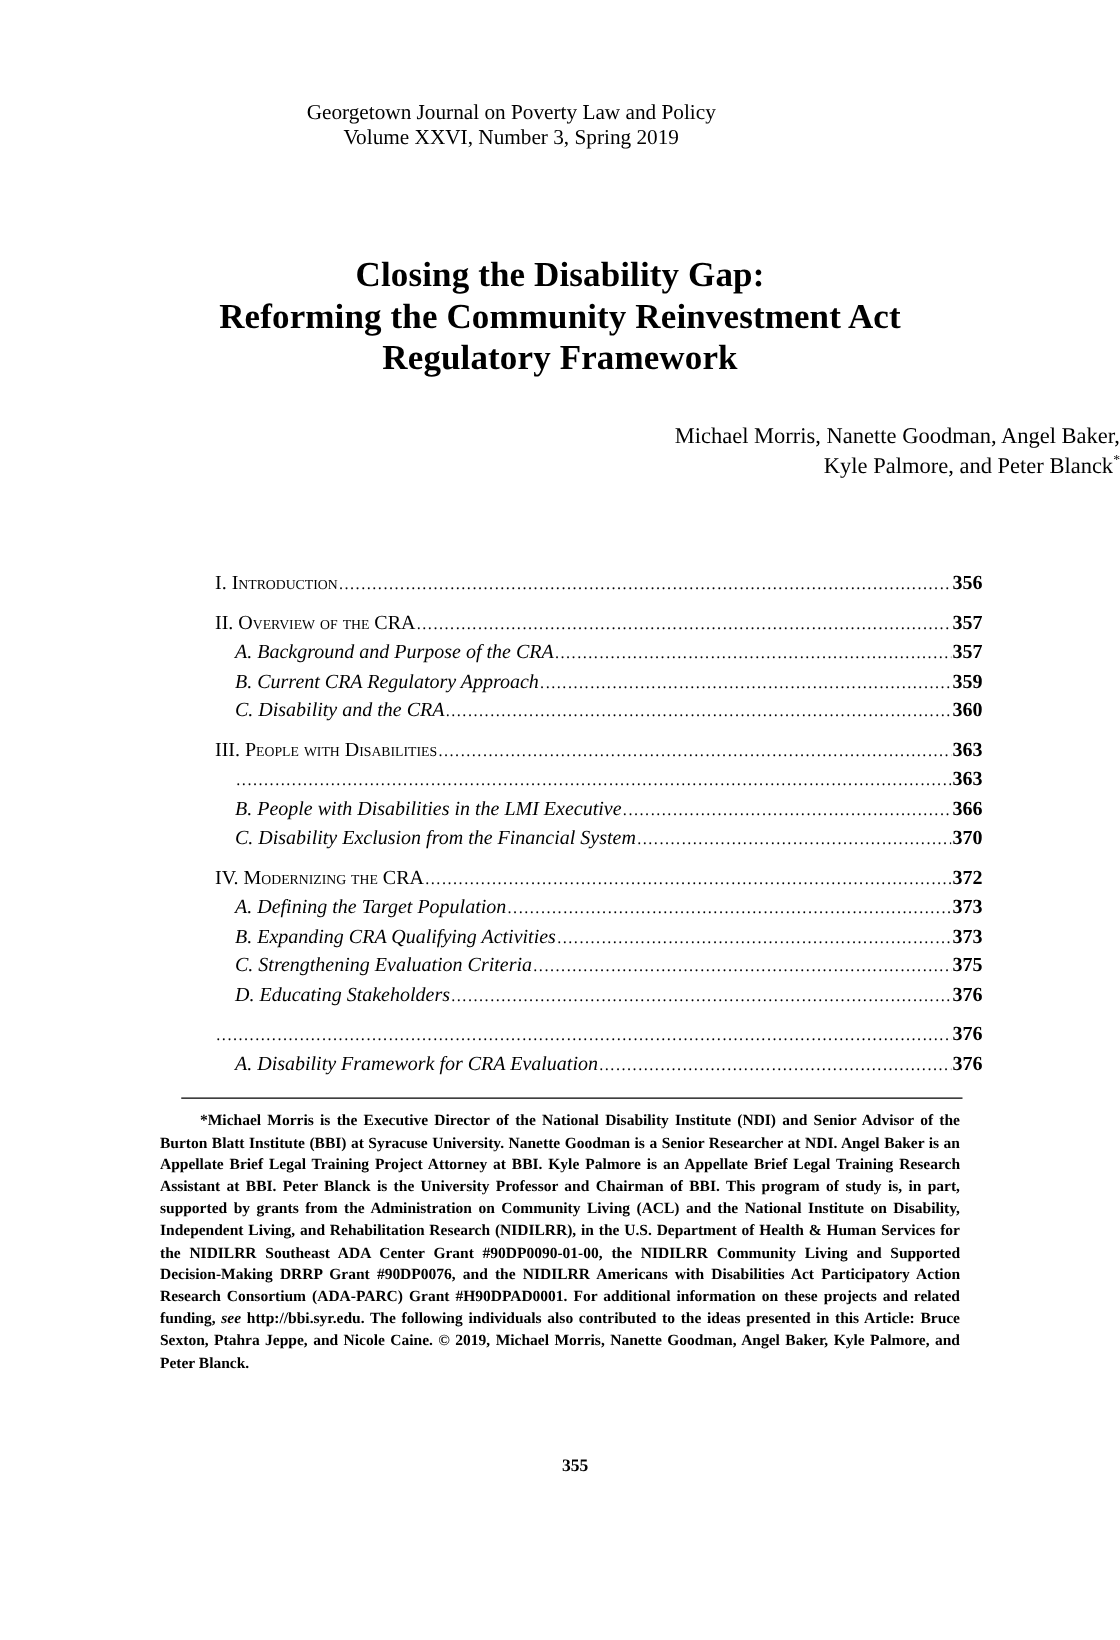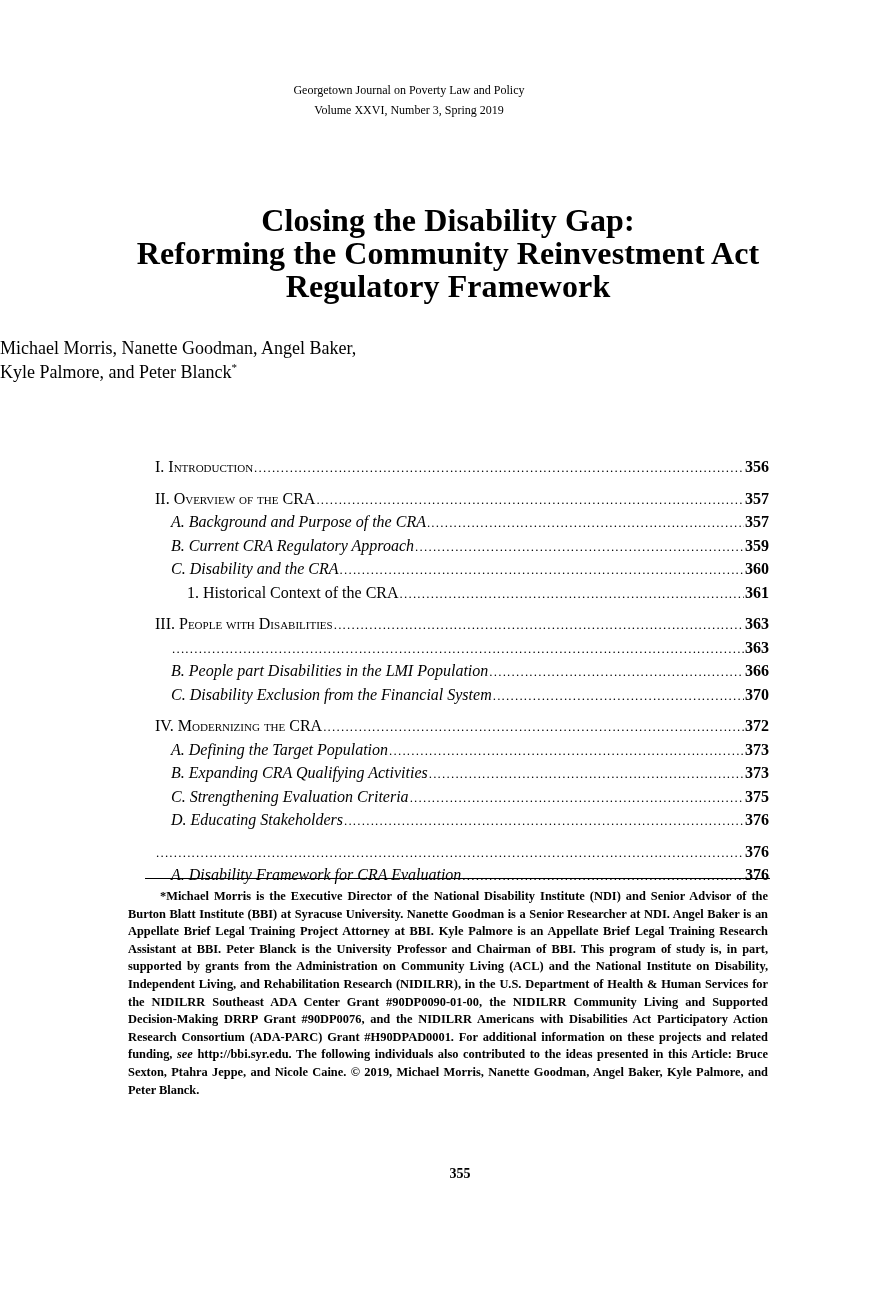--- a/index.html
+++ b/index.html
@@ -19,52 +19,52 @@
       position: absolute;
       left: 0; top: 0;
       width: 896px; height: 1312px;
     }
     .journal-header {
       position: absolute;
       top: 80px;
       left: 0;
       width: 818px;
       text-align: center;
-      font-size: 12px;
+      font-size: 17px;
       line-height: 20px;
     }
     .title-block {
       position: absolute;
       top: 204px;
       left: 0;
       width: 896px;
       text-align: center;
       font-weight: bold;
-      font-size: 32px;
+      font-size: 28px;
       line-height: 33px;
       letter-spacing: 0.1px;
     }
     .authors {
       position: absolute;
       top: 336px;
       left: 0;
       width: 896px;
-      text-align: left;
+      text-align: right;
       font-size: 18px;
       line-height: 24px;
     }
     .authors sup {
       font-size: 11px;
       vertical-align: 7px;
       line-height: 0;
     }
     .toc {
       position: absolute;
       top: 418px;
-      left: 155px;
+      left: 172px;
       width: 614px;
     }
     .toc-group {
       margin-bottom: 8px;
     }
     .toc-row {
       display: flex;
       align-items: baseline;
       height: 23.5px;
       font-size: 16px;
@@ -168,38 +168,33 @@
         <div class="toc-row level-2">
           <span class="toc-label">B. Current CRA Regulatory Approach</span>
           <span class="toc-dots"></span>
           <span class="toc-page">359</span>
         </div>
         <div class="toc-row level-2">
           <span class="toc-label">C. Disability and the CRA</span>
           <span class="toc-dots"></span>
           <span class="toc-page">360</span>
         </div>
-        <div class="toc-row level-3">
-          <span class="toc-label">1. Historical Context of the CRA</span>
-          <span class="toc-dots"></span>
-          <span class="toc-page">361</span>
-        </div>
       </div>
       <div class="toc-group">
         <div class="toc-row level-1">
           <span class="toc-label"><span>III. </span><span class="sc">People with Disabilities</span></span>
           <span class="toc-dots"></span>
           <span class="toc-page">363</span>
         </div>
         <div class="toc-row level-2">
           <span class="toc-dots"></span>
           <span class="toc-page">363</span>
         </div>
         <div class="toc-row level-2">
-          <span class="toc-label">B. People part Disabilities in the LMI Population</span>
+          <span class="toc-label">B. People with Disabilities in the LMI Executive</span>
           <span class="toc-dots"></span>
           <span class="toc-page">366</span>
         </div>
         <div class="toc-row level-2">
           <span class="toc-label">C. Disability Exclusion from the Financial System</span>
           <span class="toc-dots"></span>
           <span class="toc-page">370</span>
         </div>
       </div>
       <div class="toc-group">

